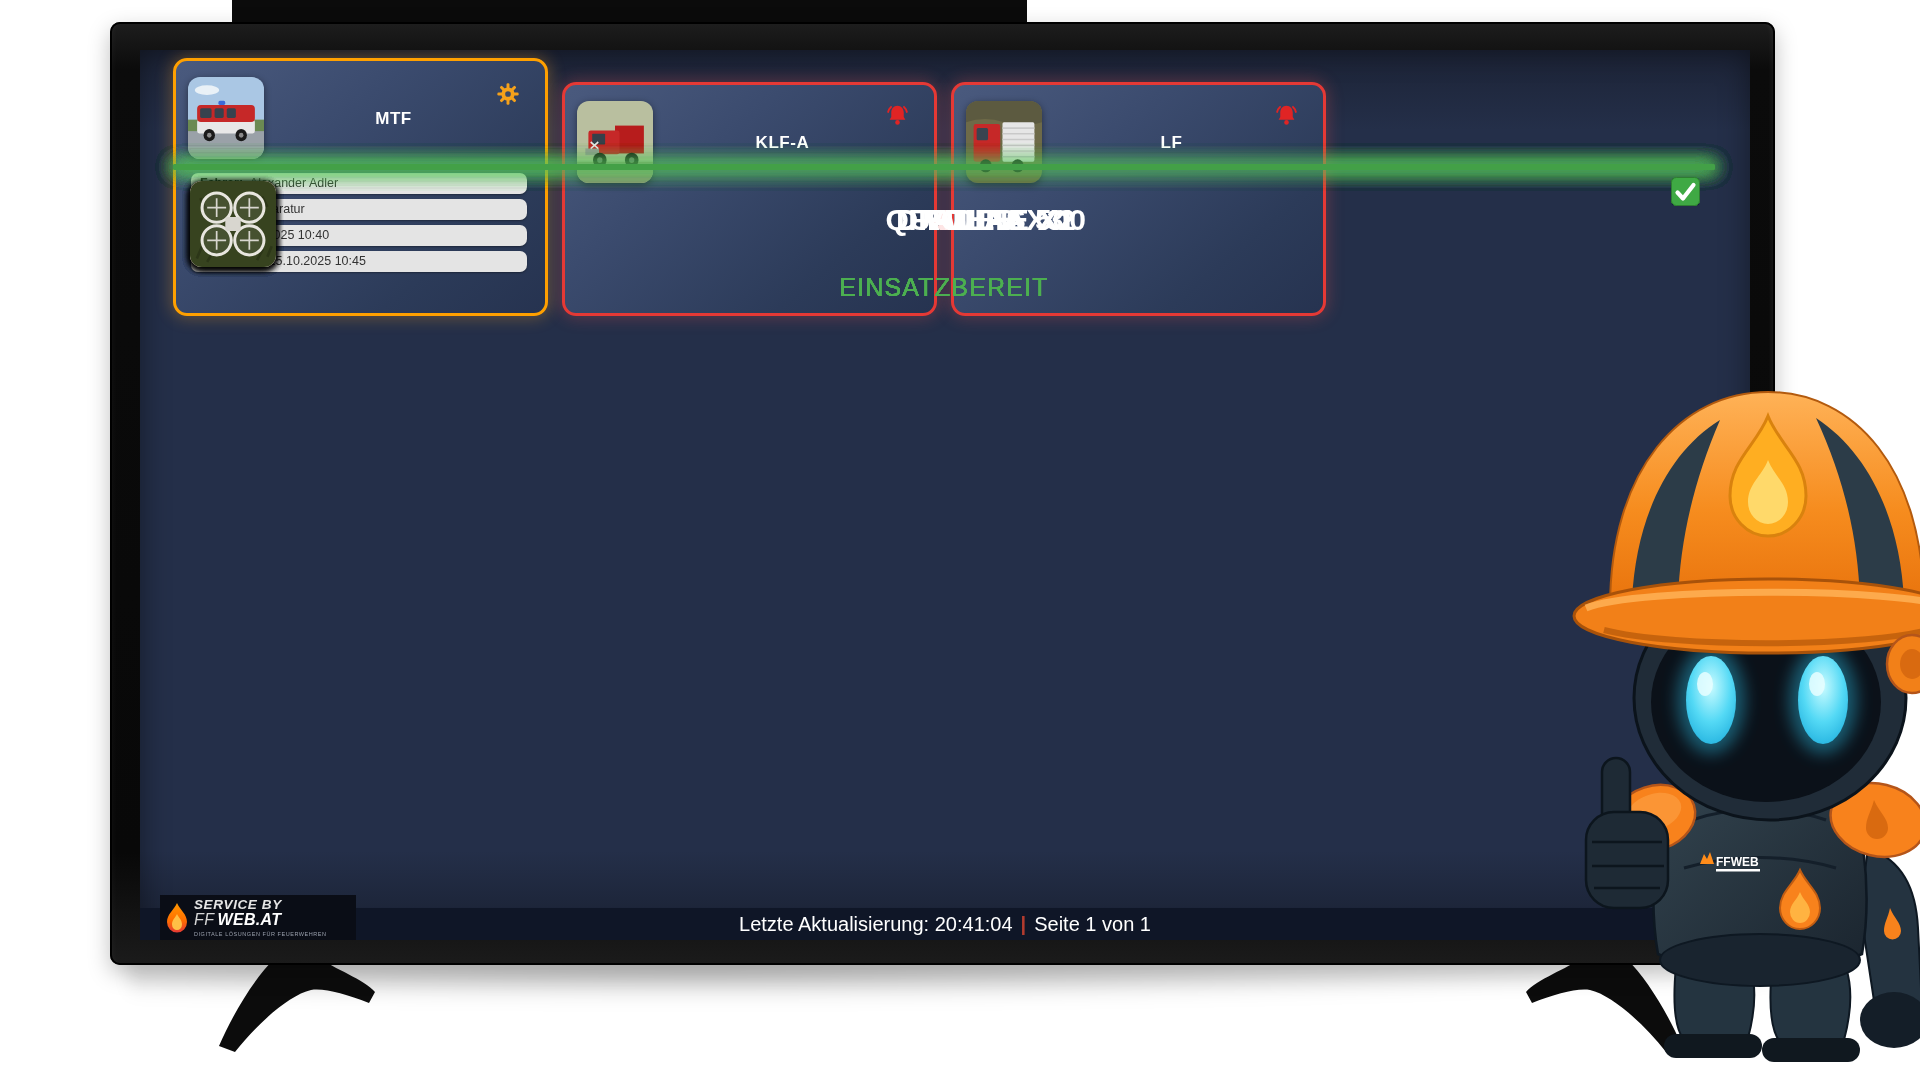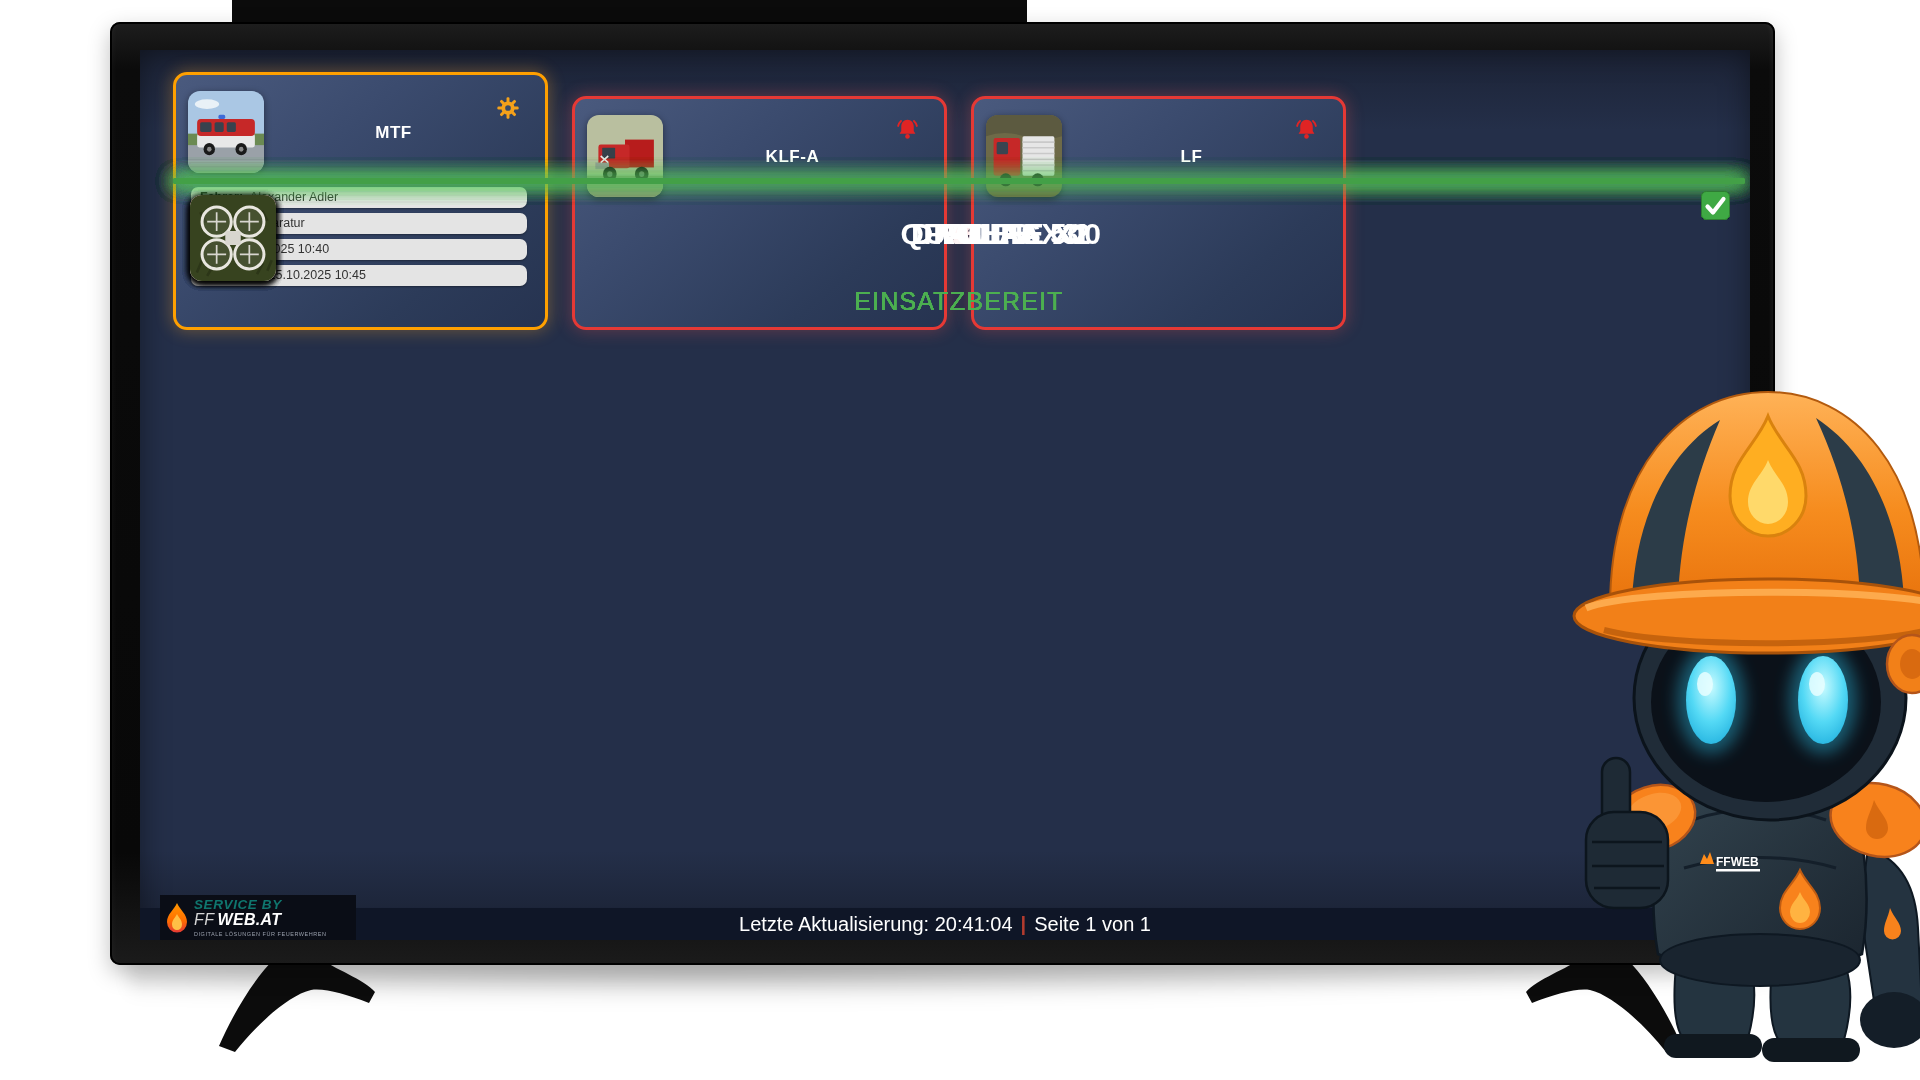--- a/index.html
+++ b/index.html
@@ -13,22 +13,22 @@
   .stand svg{width:100%;height:100%;display:block;}
 
   .tv{position:absolute;left:110px;top:22px;width:1665px;height:943px;border-radius:10px;
     background:linear-gradient(180deg,#1e1e1e 0%,#0b0b0b 5%,#080808 88%,#1b1b1b 100%);
     box-shadow:inset 0 0 0 2px #000, inset -4px 0 4px rgba(255,255,255,.06),
                inset 4px 0 4px rgba(255,255,255,.03), 0 8px 22px rgba(0,0,0,.25);}
   .screen{position:absolute;left:30px;top:28px;right:25px;bottom:25px;overflow:hidden;
     background:linear-gradient(180deg,#1c2336 0%,#242f49 9%,#242f49 90%,#192031 100%);
     box-shadow:inset 0 0 30px rgba(0,0,0,.45);}
 
-  .grid{position:absolute;left:33px;top:22px;display:grid;
-    grid-template-columns:repeat(4,375px);grid-auto-rows:258px;gap:24px;}
+  .grid{position:absolute;left:33px;top:8px;display:grid;
+    grid-template-columns:repeat(4,375px);grid-auto-rows:258px;gap:14px;}
   .card{position:relative;border-radius:14px;border:3px solid #888;box-sizing:border-box;
     background:linear-gradient(140deg,#4a5a7e 0%,#3b4b6e 35%,#2c3b59 75%,#263350 100%);}
   .card.green{border-color:#43a047;box-shadow:0 0 18px 2px rgba(87,199,92,.33);}
   .card.orange{border-color:#ffa000;box-shadow:0 0 16px 2px rgba(255,167,38,.30);}
   .card.red{border-color:#e53935;box-shadow:0 0 16px 2px rgba(239,83,80,.28);margin-top:24px;}
 
   .thumb{position:absolute;overflow:hidden;border-radius:12px;box-shadow:0 2px 7px rgba(0,0,0,.45);}
   .card.status .thumb{left:14px;top:14px;width:86px;height:86px;}
   .card.detail .thumb{left:12px;top:16px;width:76px;height:82px;}
   .thumb svg{width:100%;height:100%;display:block;}
@@ -52,21 +52,21 @@
   .corner svg{width:100%;height:100%;display:block;}
 
   .footer-bar{position:absolute;left:0;right:0;bottom:0;height:32px;background:#0f1627;
     display:flex;align-items:center;justify-content:center;color:#fff;font-size:20px;}
   .footer-bar .sep{color:#b23b2e;margin:0 8px;font-weight:bold;}
 
   .logo{position:absolute;left:20px;bottom:0;height:45px;width:196px;background:#0a0d16;
     display:flex;align-items:center;padding:2px 8px 2px 6px;box-sizing:border-box;z-index:2;}
   .logo-flame{width:22px;height:34px;margin-right:6px;flex:none;}
   .logo-flame svg{width:100%;height:100%;display:block;}
-  .logo-l1{font-size:13.5px;font-weight:bold;font-style:italic;color:#0f766e;letter-spacing:.6px;line-height:1.05;}
+  .logo-l1{font-size:13.5px;font-weight:bold;font-style:italic;color:#e5e5e5;letter-spacing:.6px;line-height:1.05;}
   .logo-l2{font-size:16px;line-height:1.05;color:#fff;font-style:italic;}
   .logo-l2 .ff{font-weight:300;color:#d6d6d6;letter-spacing:.5px;margin-right:3px;text-align:right;}
   .logo-l2 .web{font-weight:800;letter-spacing:.3px;}
   .logo-l3{font-size:5.5px;color:#9aa0ad;letter-spacing:.55px;margin-top:2px;white-space:nowrap;}
 
   .robot{position:absolute;left:1572px;top:368px;width:350px;height:700px;z-index:5;}
 </style>
 </head>
 <body>
 

